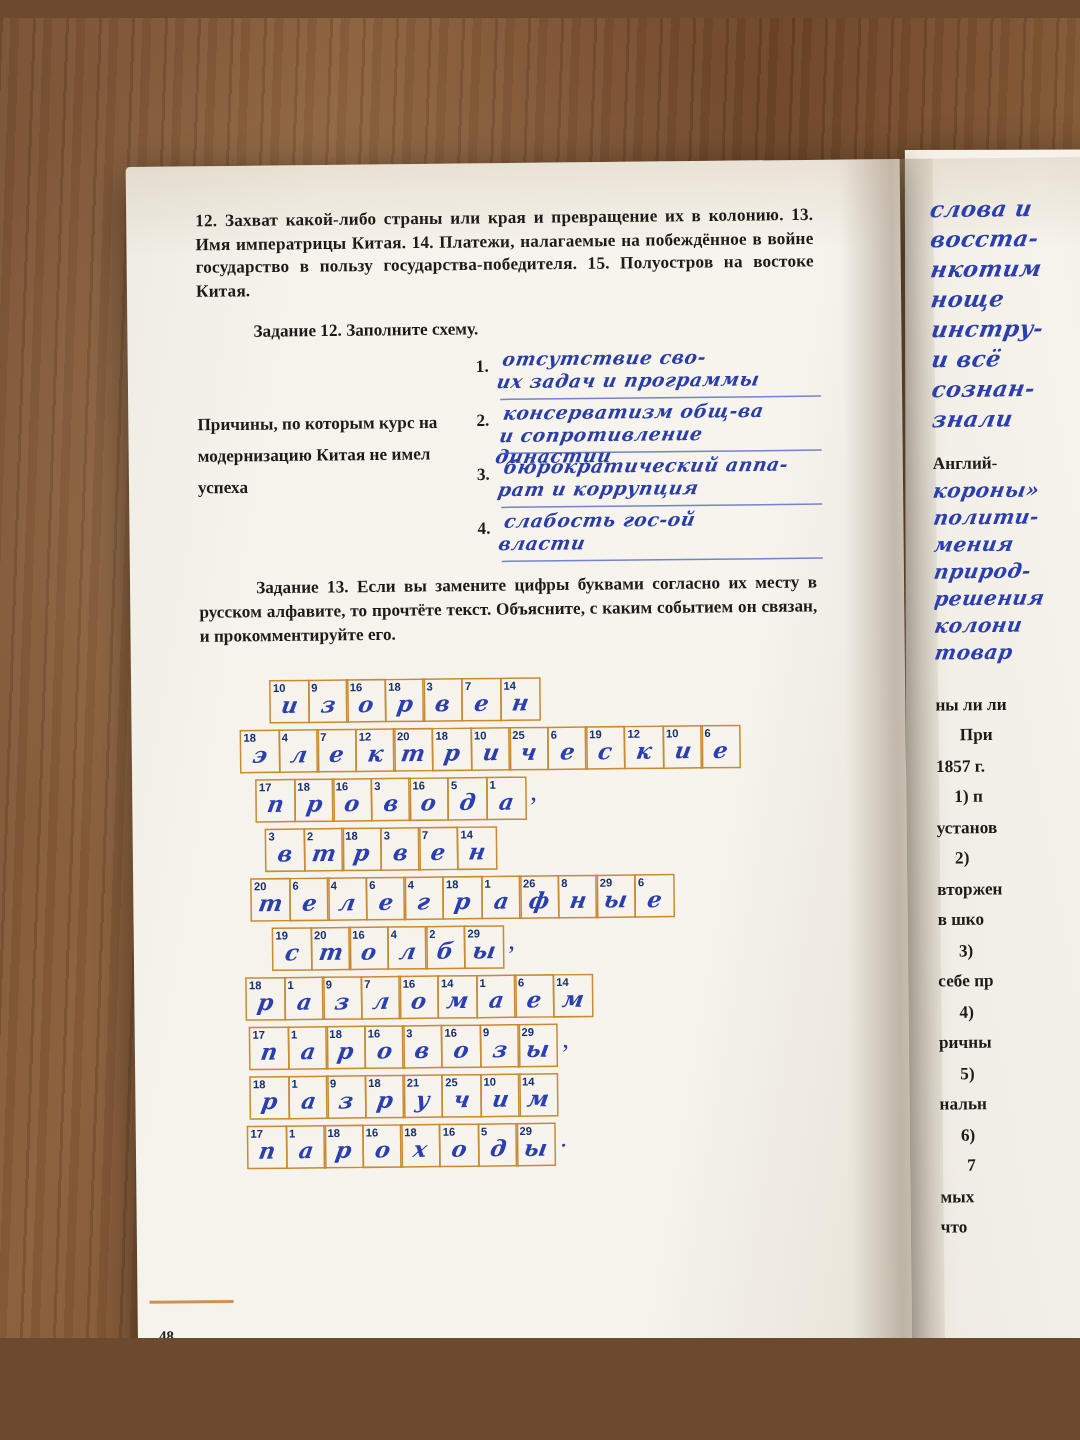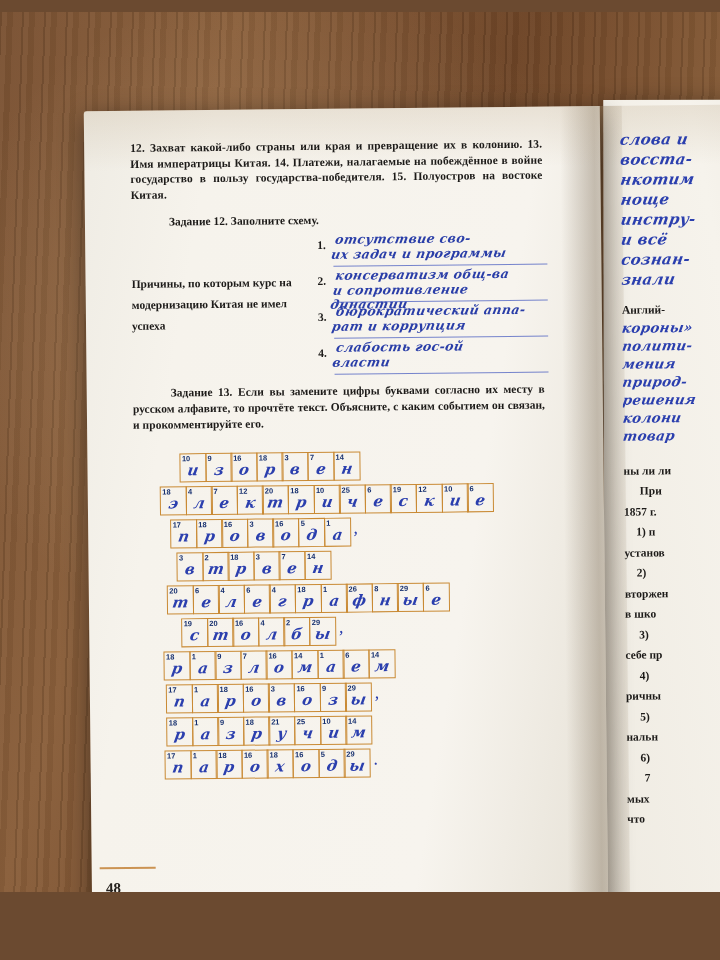--- a/index.html
+++ b/index.html
@@ -235,21 +235,21 @@
   .row-indent-5 { margin-left: 46px; }
   .row-indent-6 { margin-left: 28px; }
   .row-indent-7 { margin-left: 30px; }
   .row-indent-8 { margin-left: 30px; }
   .row-indent-9 { margin-left: 28px; }
 
   .page-number {
     position: absolute;
     left: 14px;
     bottom: 24px;
-    font-size: 15px;
+    font-size: 10px;
     font-weight: 700;
     color: #25211d;
   }
   .edge-line {
     position: absolute;
     left: 8px;
     bottom: 52px;
     width: 56px;
     height: 2px;
     background: #c07a2c;

